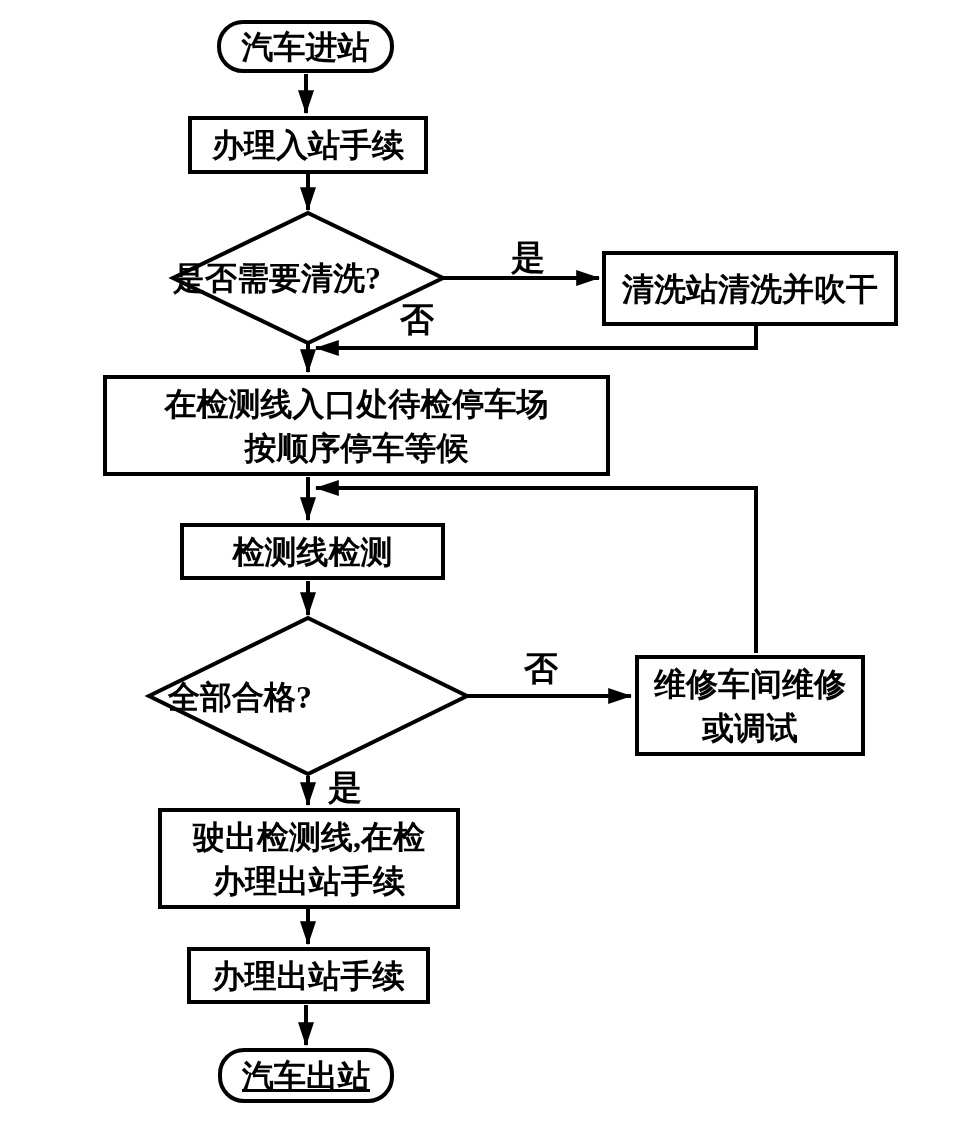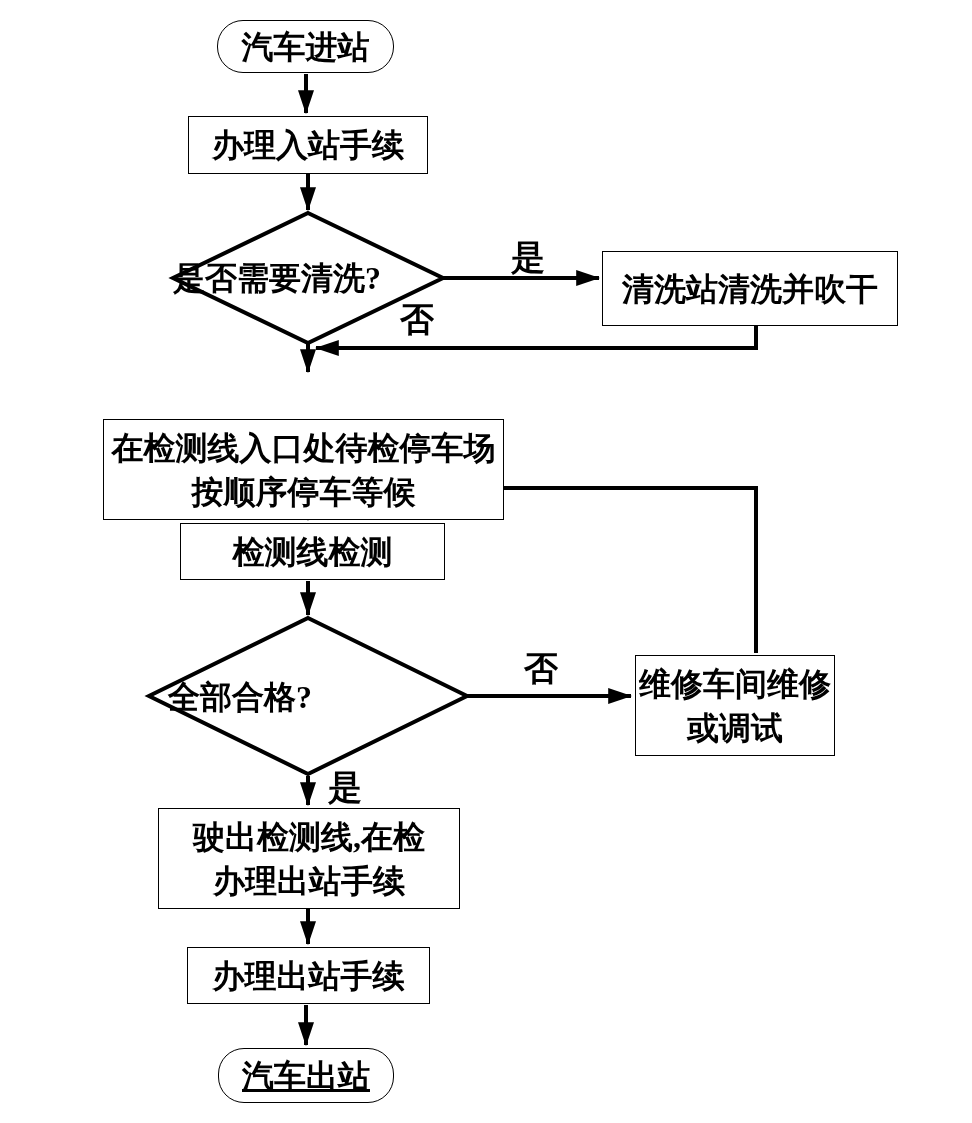--- a/index.html
+++ b/index.html
@@ -19,21 +19,21 @@
   .wires {
     position: absolute;
     left: 0;
     top: 0;
     width: 972px;
     height: 1123px;
   }
   .node {
     position: absolute;
     box-sizing: border-box;
-    border: 1px solid #000000;
+    border: 4px solid #000000;
     background: #ffffff;
     display: flex;
     flex-direction: column;
     align-items: center;
     justify-content: center;
     font-size: 32px;
     font-weight: 700;
     line-height: 44px;
     text-align: center;
     white-space: nowrap;
@@ -112,34 +112,34 @@
   </div>
 
   <div class="dtext" style="left:173px; top:243px; width:270px; height:70px;">
     <span>是否需要清洗?</span>
   </div>
 
   <div class="node" style="left:602px; top:251px; width:296px; height:75px;">
     <span>清洗站清洗并吹干</span>
   </div>
 
-  <div class="node" style="left:103px; top:375px; width:401px; height:101px;margin-top:44px;">
+  <div class="node" style="left:103px; top:375px; width:507px; height:101px;">
     <div>在检测线入口处待检停车场</div>
     <div>按顺序停车等候</div>
   </div>
 
   <div class="node" style="left:180px; top:523px; width:265px; height:57px;">
     <span>检测线检测</span>
   </div>
 
   <div class="dtext" style="left:168px; top:653px; width:280px; height:88px;">
     <div>全部合格?</div>
   </div>
 
-  <div class="node" style="left:635px; top:655px; width:200px; height:101px;">
+  <div class="node" style="left:635px; top:655px; width:230px; height:101px;">
     <div>维修车间维修</div>
     <div>或调试</div>
   </div>
 
   <div class="node" style="left:158px; top:808px; width:302px; height:101px;">
     <div>驶出检测线,在检</div>
     <div>办理出站手续</div>
   </div>
 
   <div class="node" style="left:187px; top:947px; width:243px; height:57px;">

